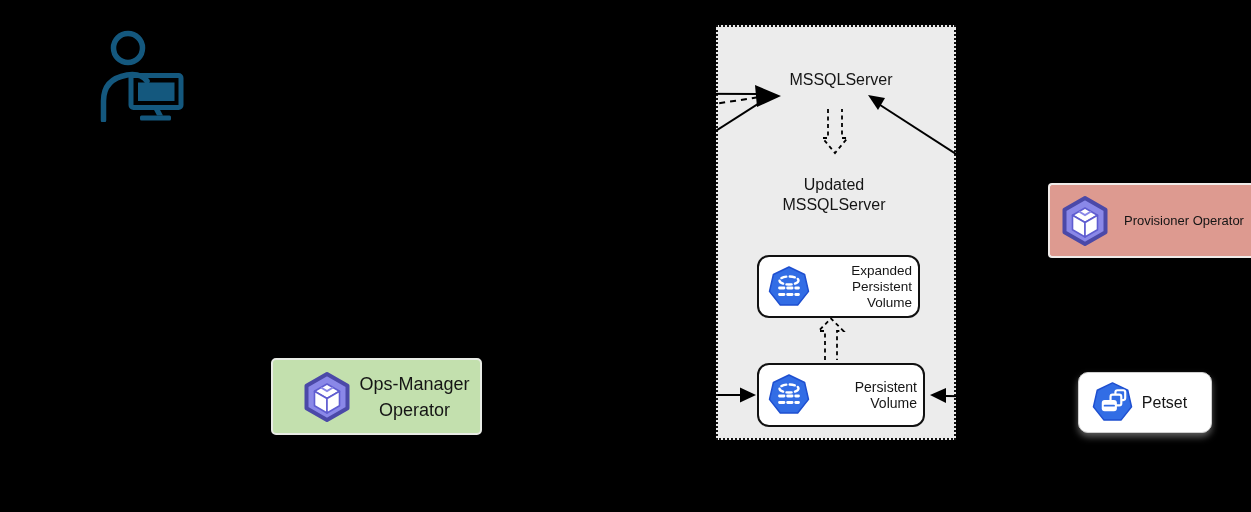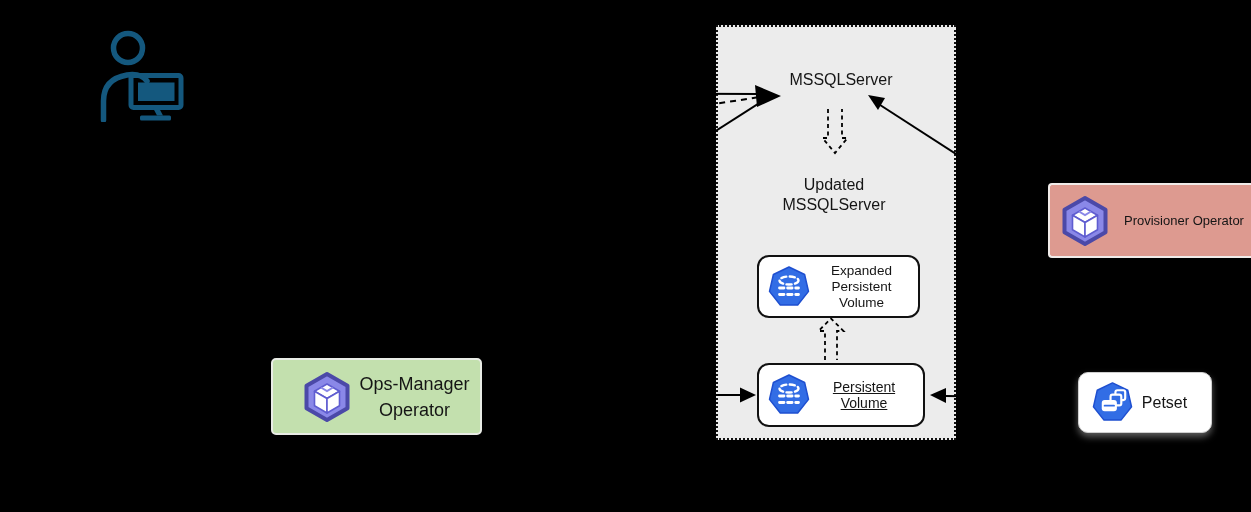--- a/index.html
+++ b/index.html
@@ -15,22 +15,22 @@
   }
   svg.arrows{z-index:2;}
   .node{position:absolute;z-index:3;box-sizing:border-box;display:flex;align-items:center;}
   .txt{position:absolute;z-index:3;text-align:center;}
   .lbl-mssql{left:760px;top:71px;width:162px;font-size:16px;}
   .lbl-updated{left:778px;top:175px;width:112px;font-size:16px;line-height:20px;}
   .card{
     background:#fff;border:2px solid #111;border-radius:12px;
   }
   .card-expanded{left:757px;top:255px;width:163px;height:63px;}
-  .card-pv{left:757px;top:363px;width:168px;height:64px;text-decoration:underline;}
-  .card .ktxt{flex:1;text-align:center;font-size:13.5px;line-height:16px;padding-right:6px;}
+  .card-pv{left:757px;top:363px;width:168px;height:64px;}
+  .card .ktxt{flex:1;text-align:right;font-size:13.5px;line-height:16px;padding-right:6px;}
   .card svg{margin-left:8px;flex:0 0 auto;}
   .op-box{border-radius:5px;}
   .box-provisioner{
     left:1048px;top:183px;width:203px;height:75px;background:#dd9a90;
     border:2px solid #f0ebe9;border-right:none;border-radius:4px 0 0 4px;
   }
   .box-provisioner .otxt{font-size:13px;line-height:25px;margin-left:13px;text-align:left;}
   .box-ops{
     left:271px;top:358px;width:211px;height:77px;background:#c3e0ae;
     border:2px solid #e9ece6;

